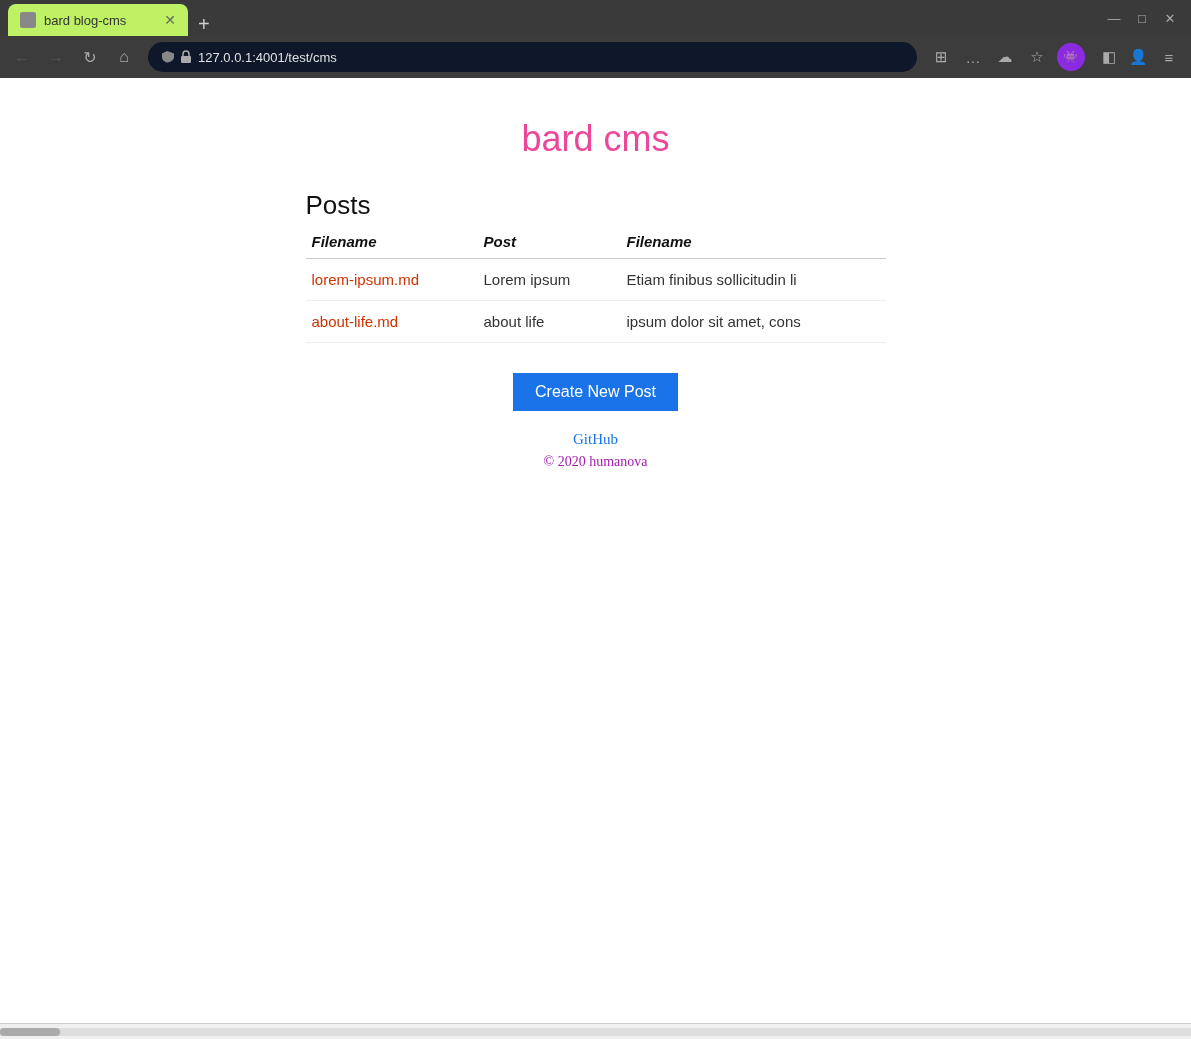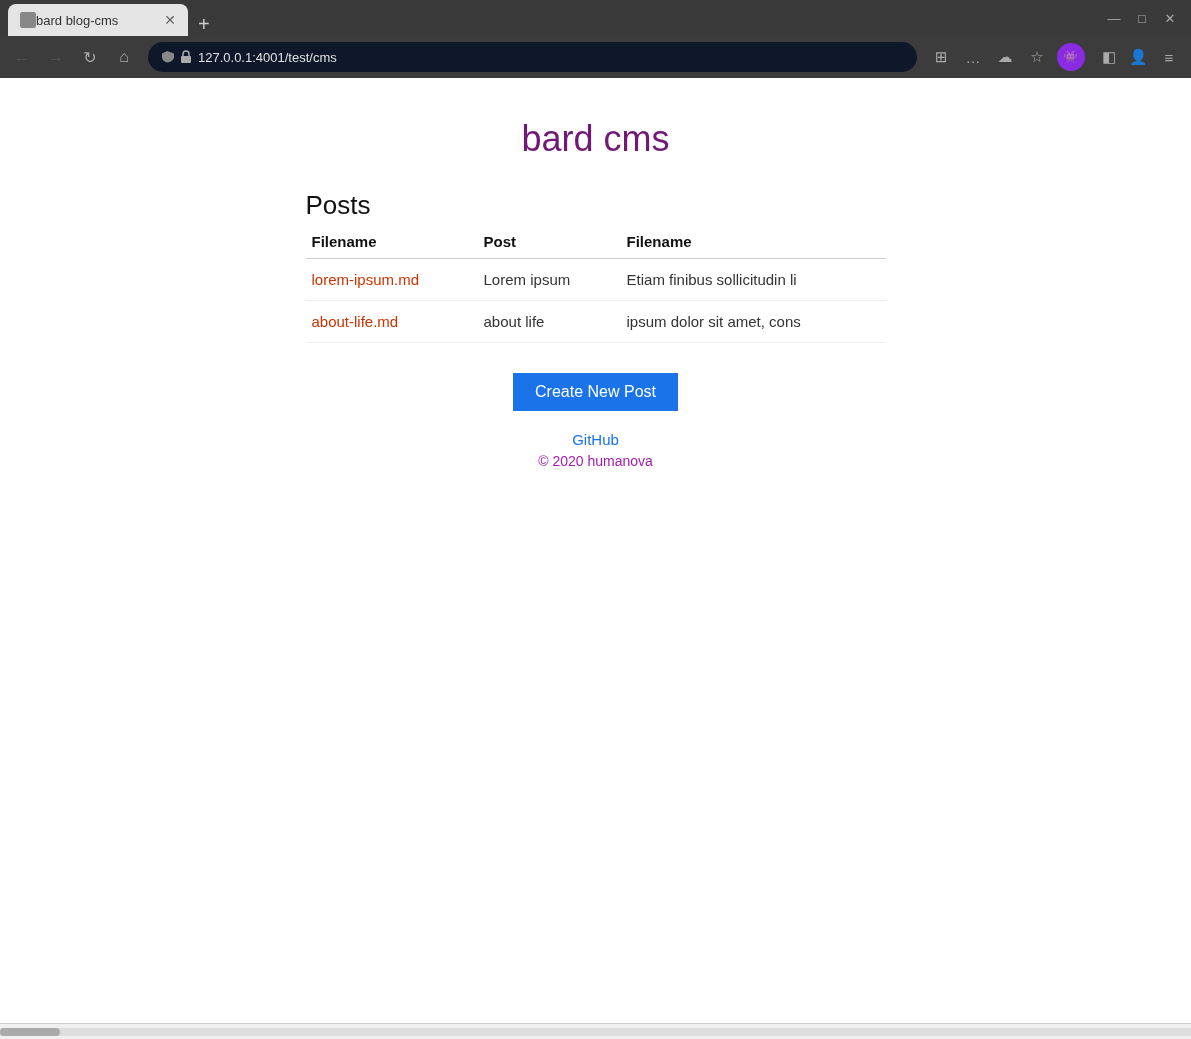--- a/index.html
+++ b/index.html
@@ -25,26 +25,27 @@
       gap: 4px;
     }
 
     .tab-bar {
       display: flex;
       align-items: flex-end;
       height: 36px;
     }
 
     .tab-active {
-      background: #e5e5e5;
+      background: #bef264;
       border-radius: 8px 8px 0 0;
       height: 32px;
       display: flex;
       align-items: center;
       padding: 0 12px;
+      gap: 8px;
       min-width: 180px;
       font-size: 13px;
       color: #333;
     }
 
     .tab-favicon {
       width: 16px;
       height: 16px;
       background: #888;
       border-radius: 2px;
@@ -171,21 +172,21 @@
     .content-wrapper {
       max-width: 620px;
       margin: 0 auto;
       padding: 0 20px;
     }
 
     .site-title {
       font-size: 36px;
       font-weight: 400;
       text-align: center;
-      color: #701a75;
+      color: #ec4899;
       margin-bottom: 30px;
     }
 
     .posts-heading {
       font-size: 26px;
       font-weight: 400;
       color: #111;
       margin-bottom: 4px;
     }
 
@@ -199,20 +200,21 @@
       border-bottom: 1px solid #ccc;
     }
 
     .posts-table th {
       text-align: left;
       font-weight: bold;
       font-size: 15px;
       color: #111;
       padding: 8px 10px;
       padding-left: 6px;
+      font-style: italic;
     }
 
     .posts-table td {
       padding: 12px 10px;
       padding-left: 6px;
       font-size: 15px;
       color: #333;
       border-bottom: 1px solid #eee;
     }
 
@@ -228,20 +230,21 @@
       border: none;
       border-radius: 0;
       padding: 10px 22px;
       font-size: 16px;
       cursor: pointer;
     }
 
     .footer {
       text-align: center;
       margin-top: 10px;
+      font-family: Liberation Serif, serif;
     }
 
     .footer-github {
       color: #1a73e8;
       text-decoration: none;
       font-size: 15px;
       display: block;
       margin-bottom: 4px;
     }
 

